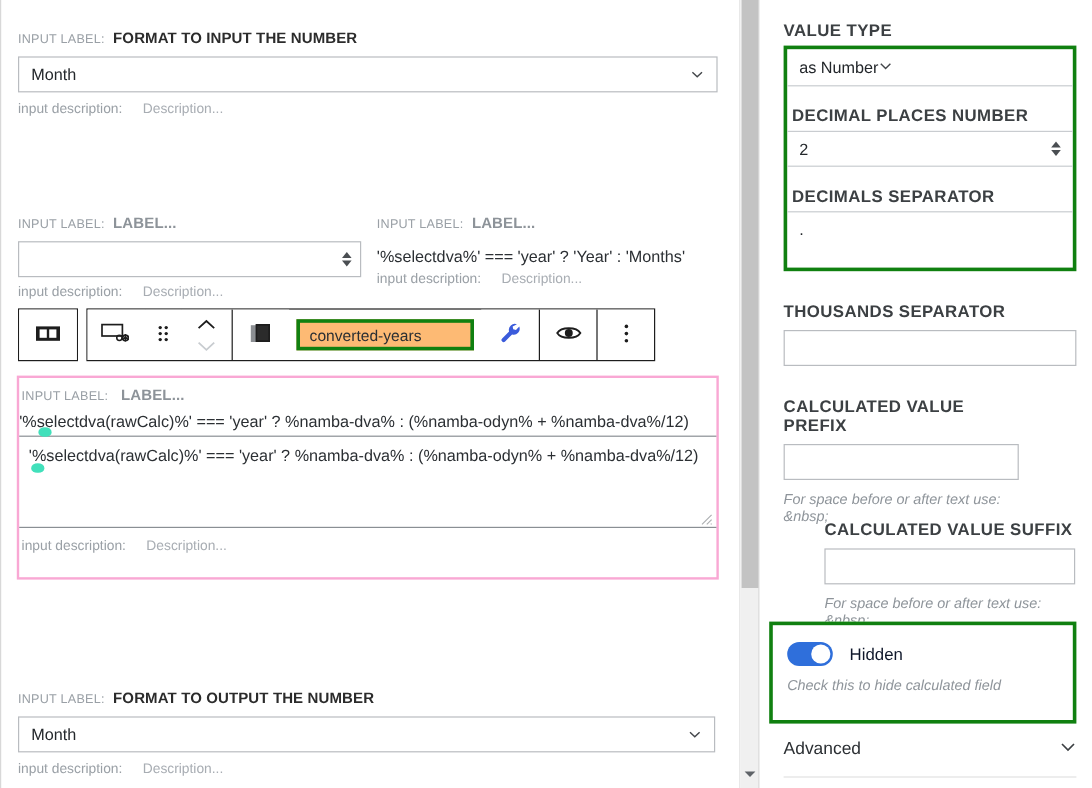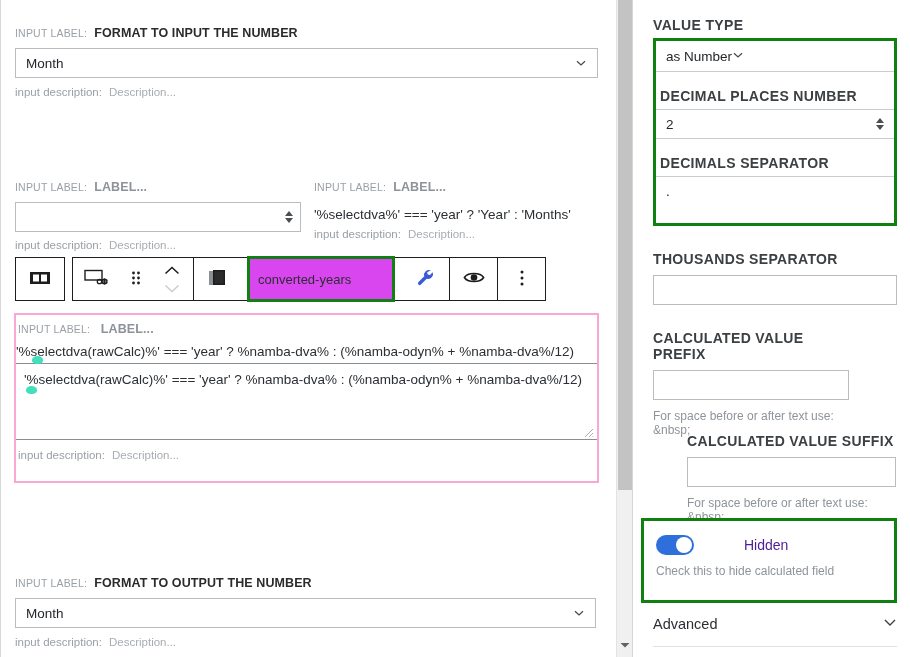--- a/index.html
+++ b/index.html
@@ -42,21 +42,21 @@
   }
   .lbl-main {
     font-size: 12.5px;
     font-weight: 700;
     color: #2b2b2b;
     letter-spacing: .1px;
   }
   .lbl-main.muted { color: #8d9399; font-weight: 600; }
 
   .desc-row {
-    display: flex; align-items: baseline; gap: 7px;
+    display: flex; align-items: baseline; gap: 17px;
     font-size: 11.5px; color: #9aa0a6; white-space: nowrap;
   }
   .desc-row .d2 { color: #a8adb3; }
 
   
   .sel {
     position: relative;
     width: 100%;
     height: 30px;
     border: 1px solid #b9bcc0;
@@ -122,22 +122,22 @@
   .tb-btn + .tb-btn { border-left: 1px solid #1d1d1d; }
   .tb-btn.narrow { width: 30px; }
   .tb-btn.mid { width: 42px; }
 
   .tb-name-wrap {
     display: flex; align-items: center;
     padding: 0 6px;
   }
   .tb-name {
     border: 3px solid #108010;
-    background: #d946ef;
-    height: 46px;
+    background: #fdba74;
+    height: 26px;
     width: 148px;
     display: flex; align-items: center;
     padding: 0 8px;
     font-size: 13px;
     color: #2b2f33;
   }
 
   
   .calc-block {
     position: absolute;
@@ -226,20 +226,21 @@
     border: 1px solid #b9bcc0;
     background: #fff;
     display: flex; align-items: center;
     padding: 0 9px;
     font-size: 13.5px;
     color: #23272b;
   }
   .rp-help {
     font-size: 12px;
     color: #8e949a;
+    font-style: italic;
   }
   .vt-row-sel {
     position: relative;
     height: 31px;
     display: flex; align-items: center;
     padding: 0 10px;
     font-size: 13.5px;
     color: #23272b;
     border-bottom: 1px solid #c9ccd0;
   }
@@ -277,21 +278,21 @@
     position: relative;
     flex: 0 0 auto;
   }
   .toggle .knob {
     position: absolute;
     right: 2px; top: 2px;
     width: 16px; height: 16px;
     border-radius: 50%;
     background: #fff;
   }
-  .toggle-label { font-size: 14px; color: #4c1d95; margin-left: 36px; }
+  .toggle-label { font-size: 14px; color: #0f172a; }
 
   .adv-row {
     display: flex; align-items: center; justify-content: space-between;
     font-size: 14.5px;
     color: #2b2f33;
     border-bottom: 1px solid #e1e1e1;
     padding-bottom: 14px;
   }
 </style>
 </head>

